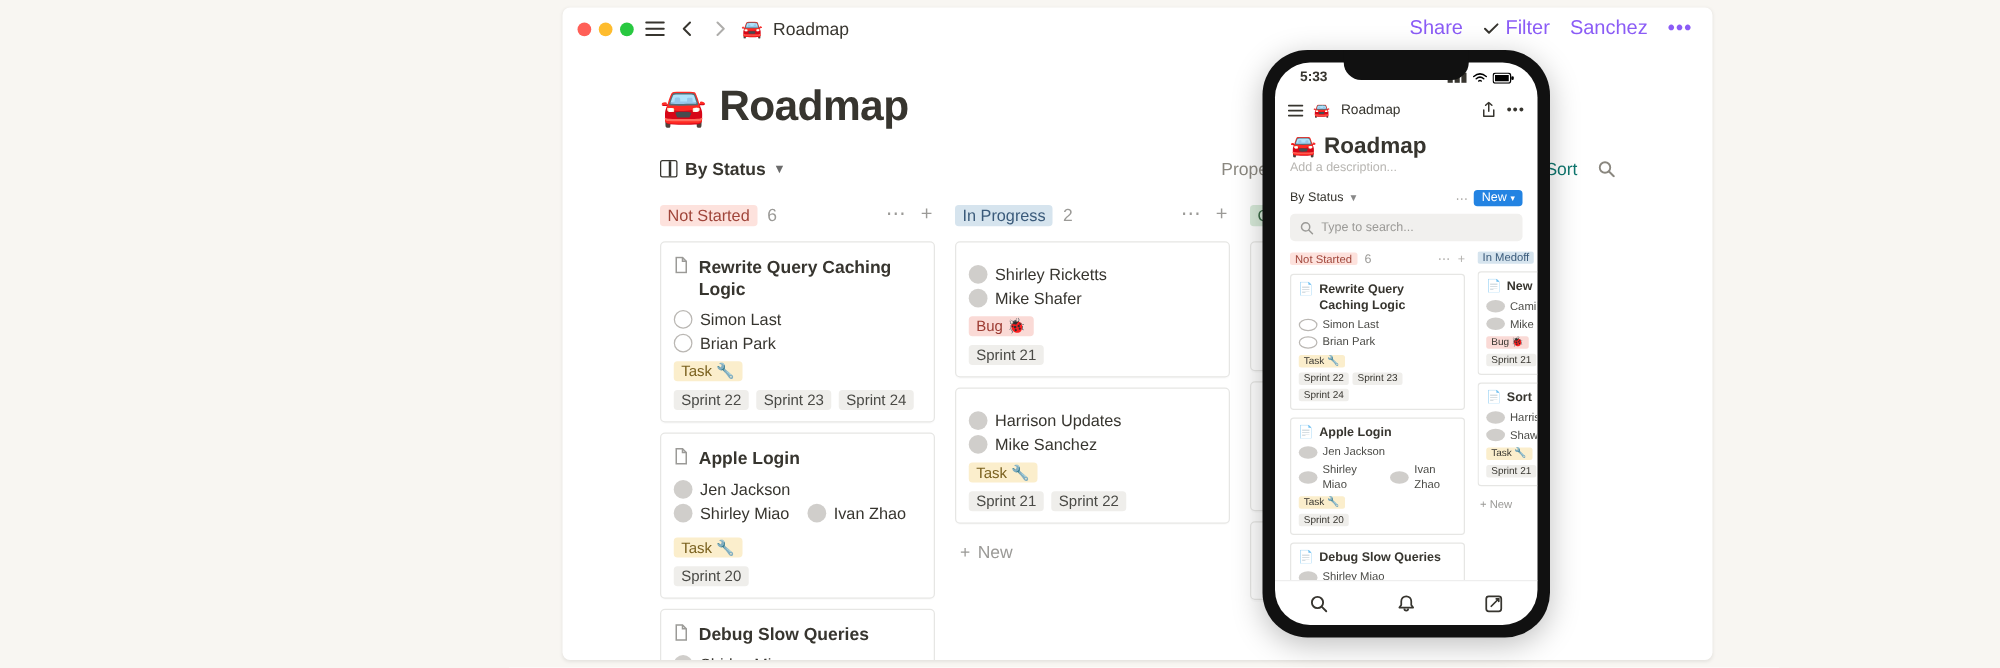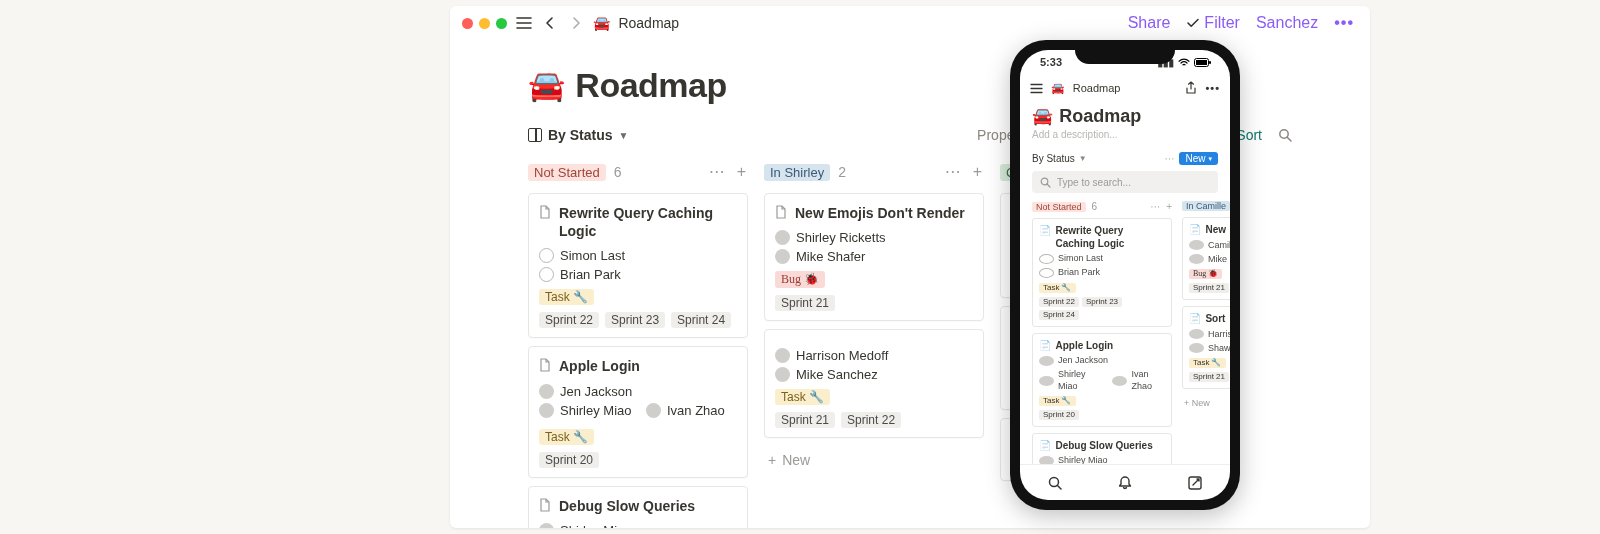--- a/index.html
+++ b/index.html
@@ -2,21 +2,21 @@
 <html><head>
 <meta charset="utf-8">
 <style>
   *{box-sizing:border-box;margin:0;padding:0;font-family:-apple-system,BlinkMacSystemFont,"Segoe UI",Helvetica,Arial,sans-serif;-webkit-font-smoothing:antialiased;}
   body{background:#f8f6f2;width:1600px;height:534px;overflow:hidden;position:relative;color:#37352f;}
   
   .frame{position:absolute;left:450px;top:6px;width:920px;height:522px;background:#fff;border-radius:6px;box-shadow:0 1px 3px rgba(0,0,0,.08);overflow:hidden;}
   .titlebar{height:34px;display:flex;align-items:center;padding:0 12px;gap:8px;font-size:14px;}
   .tl-dots{display:flex;gap:6px;}
   .tl-dot{width:11px;height:11px;border-radius:50%;}
-  .red{background:#ff5f57;font-family:Liberation Serif, serif;} .yel{background:#febc2e;} .grn{background:#28c840;}
+  .red{background:#ff5f57;} .yel{background:#febc2e;} .grn{background:#28c840;}
   .tb-icon{color:#8a877f;display:flex;align-items:center;justify-content:center;width:18px;height:18px;}
   .tb-icon.dim{opacity:.4;}
   .tb-emoji{font-size:14px;}
   .tb-title{font-size:14px;color:#37352f;}
   .tb-spacer{flex:1;}
   .tb-link{font-size:16px;color:#8b5cf6;cursor:pointer;display:flex;align-items:center;gap:4px;}
   .tb-right{display:flex;align-items:center;gap:16px;margin-right:4px;}
 
   .page{padding:26px 78px 0 78px;}
   .h1{display:flex;align-items:center;gap:10px;}
@@ -253,37 +253,28 @@
                 <span class="av"></span>
                 <span>Shirley Miao</span>
               </div>
 
           </div>
         </div>
       </div>
 
       <div class="col">
         <div class="colhead">
-          <span class="pill blue">In Shirley</span>
+          <span class="pill blue">In Progress</span>
           <span class="colcount">2</span>
           <span class="spacer"></span>
           <span class="colact">⋯</span>
           <span class="colact">+</span>
         </div>
 
         <div class="card">
-          <div class="title">
-              <span class="pg">
-                <svg width="12" height="14" viewBox="0 0 12 14">
-                  <path d="M2 1h5l3 3v9H2z" fill="none" stroke="#9b9a97" stroke-width="1.2"></path>
-                  <path d="M7 1v3h3" fill="none" stroke="#9b9a97" stroke-width="1.2"></path>
-                </svg>
-              </span>
-              <span>New Emojis Don't Render</span>
-            </div>
           <div class="people">
             <div class="person">
                 <span class="av"></span>
                 <span>Shirley Ricketts</span>
               </div>
             <div class="person">
                 <span class="av"></span>
                 <span>Mike Shafer</span>
               </div>
           </div>
@@ -292,21 +283,21 @@
             </div>
           <div class="tags">
               <span class="tag">Sprint 21</span>
             </div>
         </div>
 
         <div class="card">
           <div class="people">
             <div class="person">
                 <span class="av"></span>
-                <span>Harrison Medoff</span>
+                <span>Harrison Updates</span>
               </div>
             <div class="person">
                 <span class="av"></span>
                 <span>Mike Sanchez</span>
               </div>
           </div>
           <div class="tags">
               <span class="tag yellow">Task 🔧</span>
             </div>
           <div class="tags">
@@ -514,21 +505,21 @@
               </div>
             <div class="ph-person">
                 <span class="av"></span>
                 <span>Shirley Miao</span>
               </div>
           </div>
         </div>
 
         <div class="ph-col narrow" style="overflow:hidden;">
           <div class="ph-colhead">
-              <span class="ph-pill pill blue" style="white-space:nowrap;">In Camille</span>
+              <span class="ph-pill pill blue" style="white-space:nowrap;">In Medoff</span>
             </div>
           <div class="ph-card" style="width:130px;">
             <div class="t">
                 <span class="pg">📄</span>
                 <span>New</span>
               </div>
             <div class="ph-person">
                 <span class="av"></span>
                 <span>Camill</span>
               </div>

